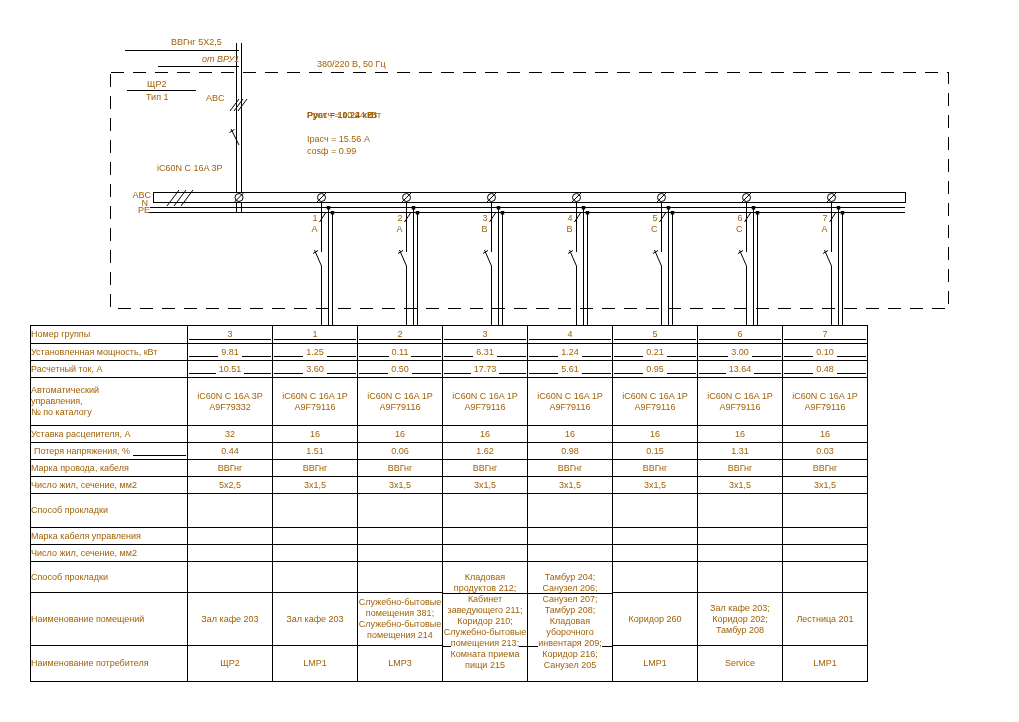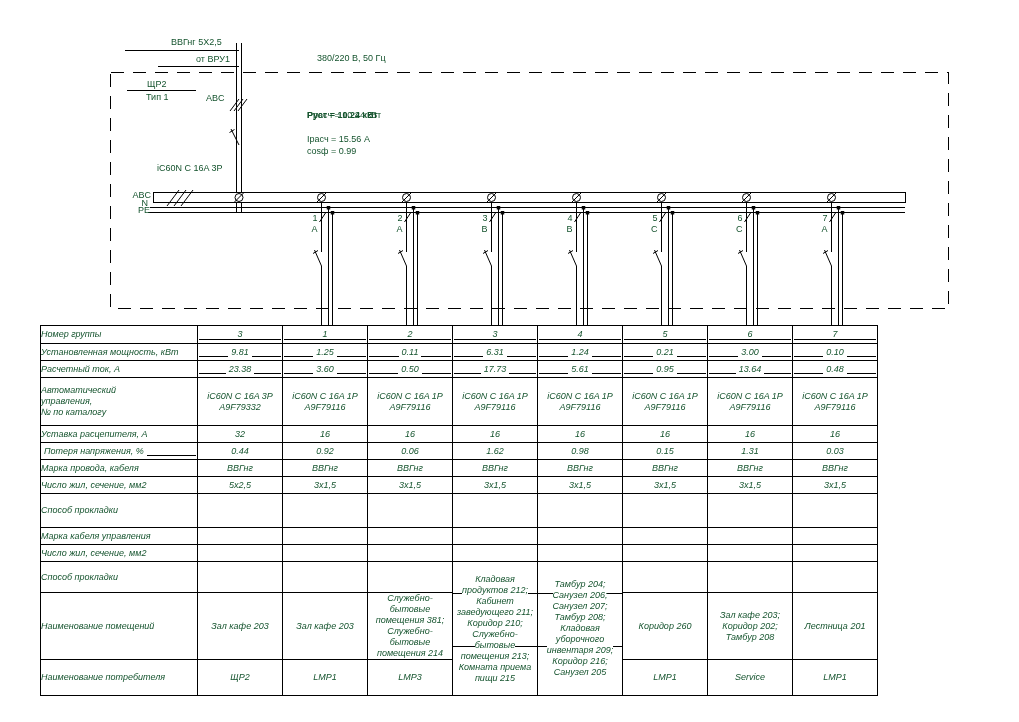--- a/index.html
+++ b/index.html
@@ -1,23 +1,23 @@
 <!DOCTYPE html>
 <html><head>
 <meta charset="utf-8">
 <style>
   html,body{margin:0;padding:0;background:#fff;}
   #page{position:relative;width:1019px;height:722px;background:#fff;overflow:hidden;
-        font-family:"Liberation Sans",sans-serif;color:#14532d;}
+        font-family:"Liberation Sans",sans-serif;color:#a16207;}
   
   #schematic{position:absolute;left:0;top:0;}
   .dl{position:absolute;font-size:9px;line-height:11px;white-space:nowrap;}
   .dl.r{text-align:right;}
   
-  #panel-table{position:absolute;left:40px;top:325px;border-collapse:collapse;table-layout:fixed;width:838px;font-style:italic;}
+  #panel-table{position:absolute;left:30px;top:325px;border-collapse:collapse;table-layout:fixed;width:838px;}
   #panel-table td{border:1px solid #000;padding:0;font-size:9px;line-height:11px;vertical-align:middle;overflow:visible;}
   td.lbl{text-align:left;padding-left:4px;}
   td.val{text-align:center;position:relative;}
   td.u{position:relative;}
   td.u .xl{position:absolute;left:1px;right:1px;bottom:3px;border-top:1px solid #000;}
   td.u .v{position:relative;background:#fff;padding:0 3px;}
   td.merged{position:relative;}
   .xline{position:absolute;left:0;right:0;border-top:1px solid #000;}
   .rooms{position:relative;background:#fff;}
 </style>
@@ -150,22 +150,22 @@
           <line x1="842.5" y1="212.5" x2="842.5" y2="325"></line>
           <circle cx="831.5" cy="197.5" r="4" fill="#fff"></circle>
           <line x1="826.5" y1="202.5" x2="836.5" y2="192.5"></line>
           <rect x="837.25" y="206.5" width="2.5" height="2.5" fill="#000"></rect>
           <rect x="841.25" y="211.5" width="2.5" height="2.5" fill="#000"></rect>
         </g>
       </g>
   </svg>
 
   <span class="dl" style="left:171px;top:37px;">ВВГнг 5Х2,5</span>
-  <span class="dl" style="left:196px;top:54px;">от ВРУ1</span>
-  <span class="dl" style="left:317px;top:53px;">380/220 В, 50 Гц</span>
+  <span class="dl" style="left:202px;top:54px;font-style:italic;">от ВРУ1</span>
+  <span class="dl" style="left:317px;top:59px;">380/220 В, 50 Гц</span>
   <span class="dl" style="left:147px;top:79px;">ЩР2</span>
   <span class="dl" style="left:146px;top:92px;">Тип 1</span>
   <span class="dl" style="left:206px;top:93px;">ABC</span>
   <span class="dl" style="left:157px;top:163px;">iC60N C 16A 3P</span>
   <span class="dl" style="left:307px;top:110px;font-weight:bold;">Руст = 10.24 кВт</span>
   <span class="dl" style="left:307px;top:110px;">Ррасч = 10.24 кВт</span>
   <span class="dl" style="left:307px;top:134px;">Iрасч = 15.56 А</span>
   <span class="dl" style="left:307px;top:146px;">cosф = 0.99</span>
   <span class="dl r" style="left:118px;top:190px;width:33px;">ABC</span>
   <span class="dl r" style="left:128px;top:198px;width:20px;">N</span>
@@ -217,21 +217,21 @@
         <td class="val u"><i class="xl"></i><span class="v">1.25</span></td>
         <td class="val u"><i class="xl"></i><span class="v">0.11</span></td>
         <td class="val u"><i class="xl"></i><span class="v">6.31</span></td>
         <td class="val u"><i class="xl"></i><span class="v">1.24</span></td>
         <td class="val u"><i class="xl"></i><span class="v">0.21</span></td>
         <td class="val u"><i class="xl"></i><span class="v">3.00</span></td>
         <td class="val u"><i class="xl"></i><span class="v">0.10</span></td>
       </tr>
       <tr style="height:17px">
         <td class="lbl">Расчетный ток, А</td>
-        <td class="val u"><i class="xl"></i><span class="v">23.38</span></td>
+        <td class="val u"><i class="xl"></i><span class="v">10.51</span></td>
         <td class="val u"><i class="xl"></i><span class="v">3.60</span></td>
         <td class="val u"><i class="xl"></i><span class="v">0.50</span></td>
         <td class="val u"><i class="xl"></i><span class="v">17.73</span></td>
         <td class="val u"><i class="xl"></i><span class="v">5.61</span></td>
         <td class="val u"><i class="xl"></i><span class="v">0.95</span></td>
         <td class="val u"><i class="xl"></i><span class="v">13.64</span></td>
         <td class="val u"><i class="xl"></i><span class="v">0.48</span></td>
       </tr>
       <tr style="height:48px">
         <td class="lbl">
@@ -279,21 +279,21 @@
         <td class="val">16</td>
         <td class="val">16</td>
         <td class="val">16</td>
         <td class="val">16</td>
         <td class="val">16</td>
         <td class="val">16</td>
       </tr>
       <tr style="height:17px">
         <td class="lbl u"><i class="xl"></i><span class="v">Потеря напряжения, %</span></td>
         <td class="val">0.44</td>
-        <td class="val">0.92</td>
+        <td class="val">1.51</td>
         <td class="val">0.06</td>
         <td class="val">1.62</td>
         <td class="val">0.98</td>
         <td class="val">0.15</td>
         <td class="val">1.31</td>
         <td class="val">0.03</td>
       </tr>
       <tr style="height:17px">
         <td class="lbl">Марка провода, кабеля</td>
         <td class="val">ВВГнг</td>

